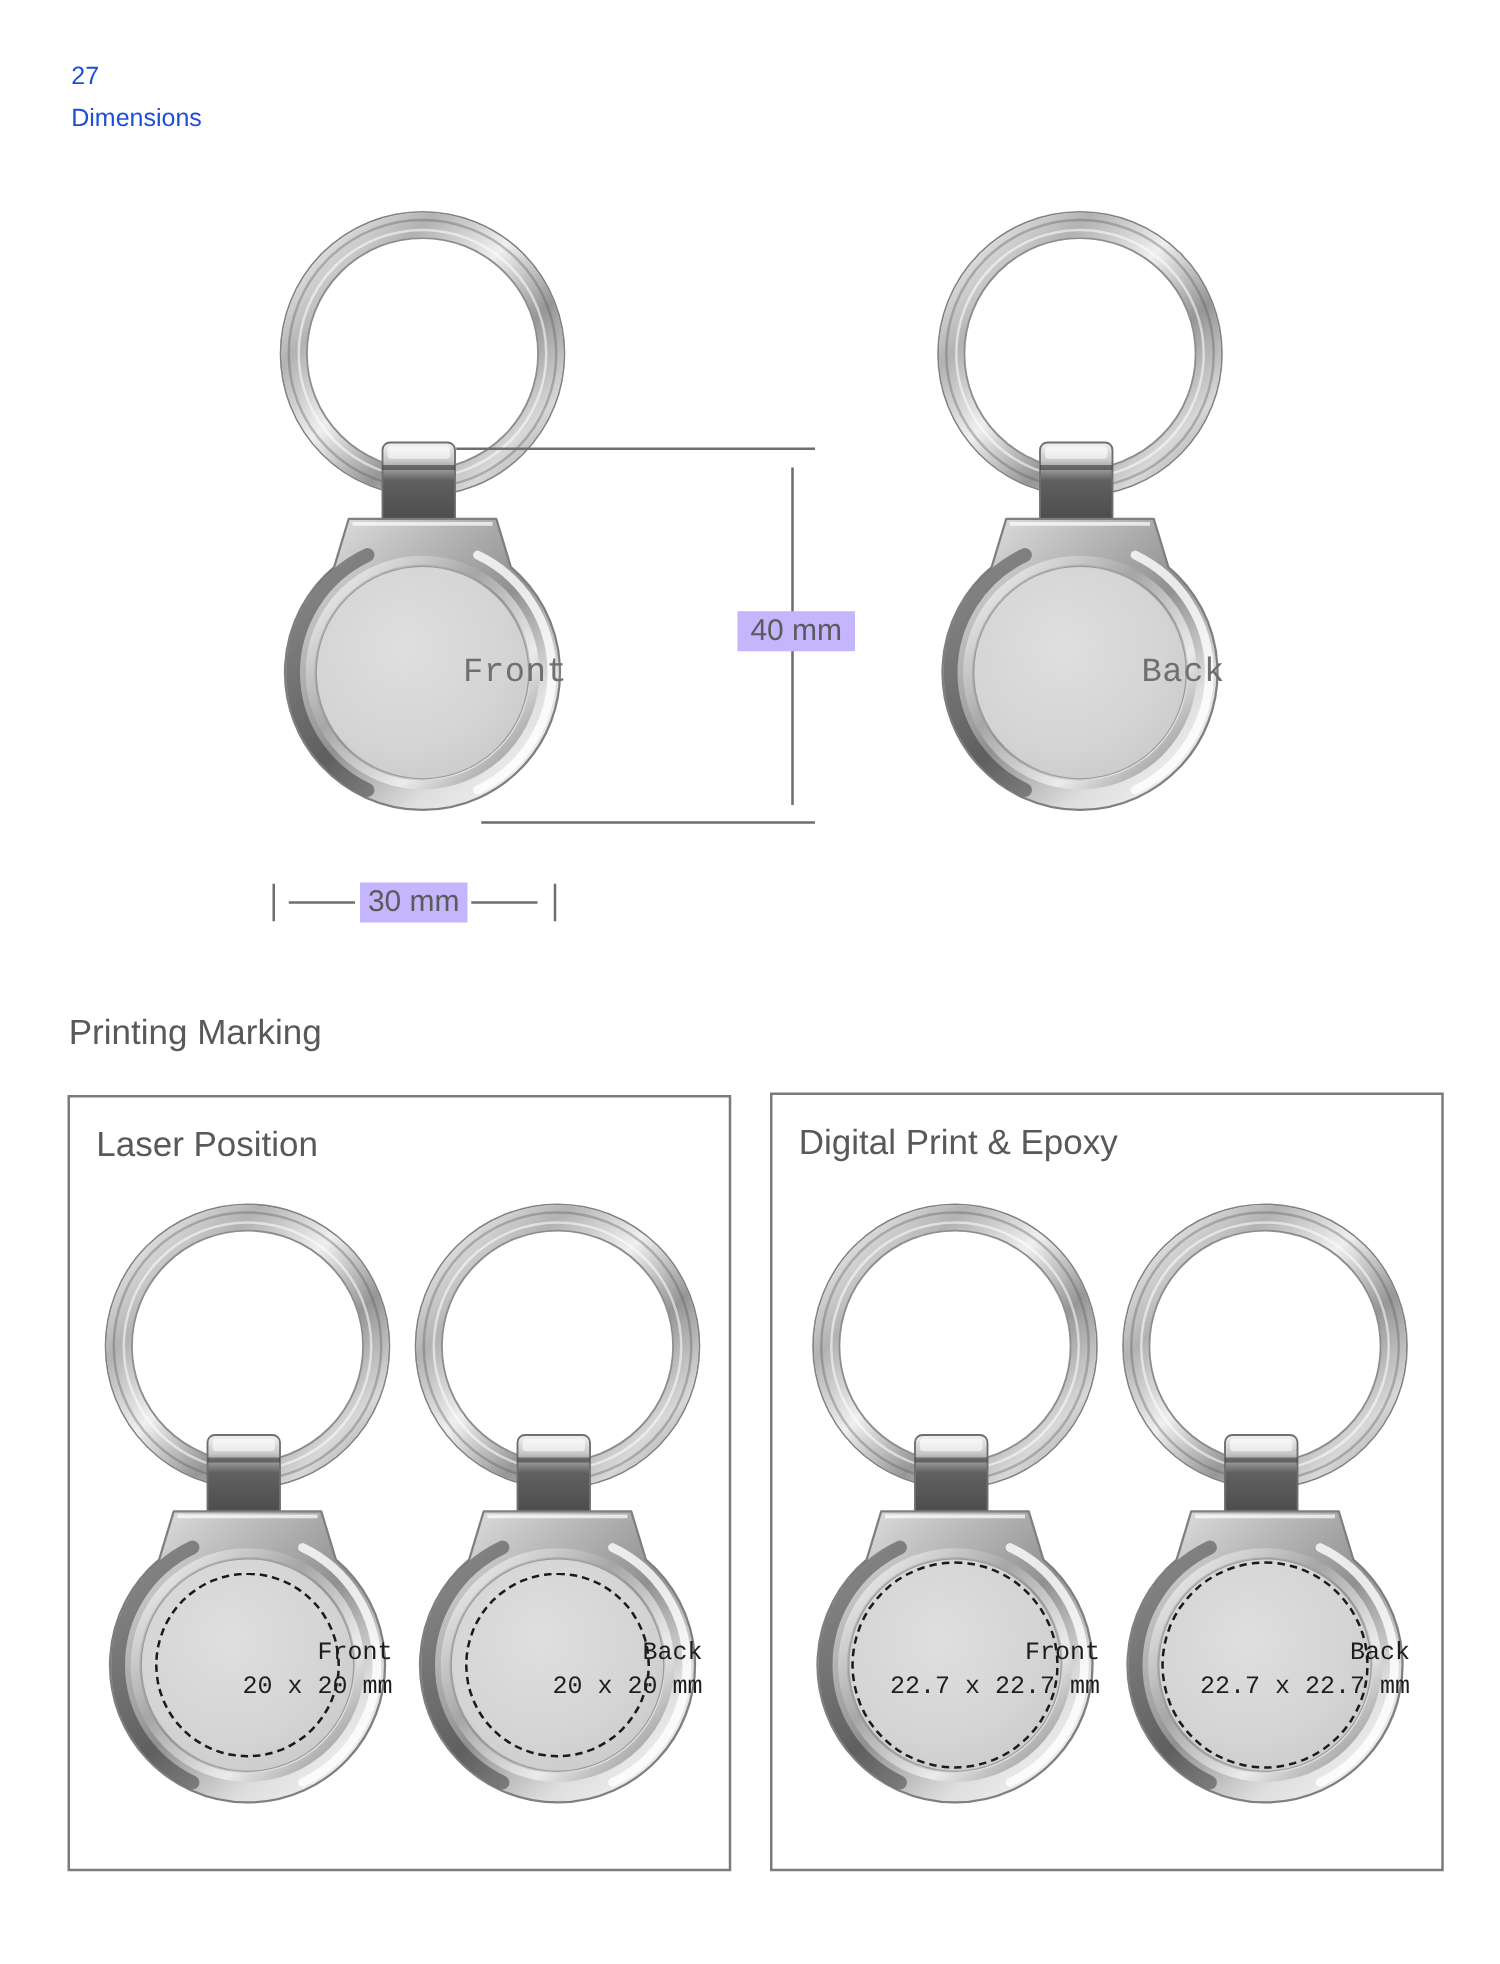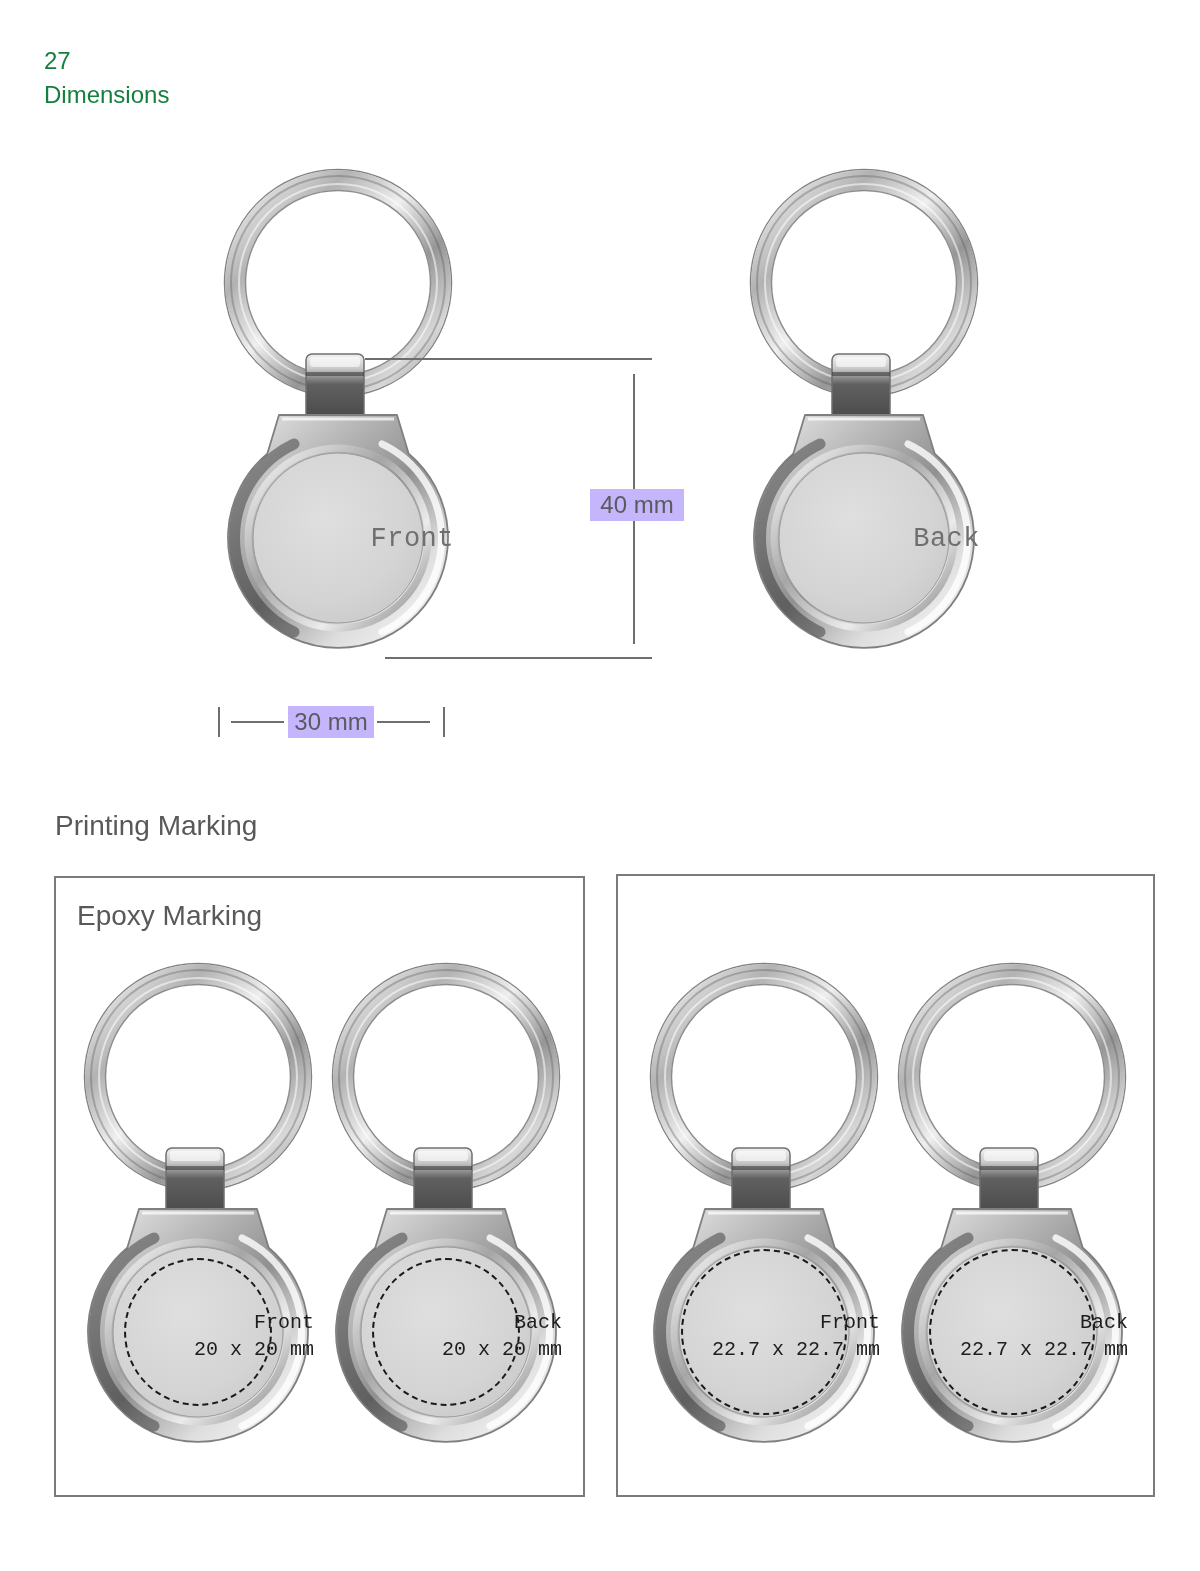--- a/index.html
+++ b/index.html
@@ -1,21 +1,21 @@
 <!DOCTYPE html>
 <html><head>
 <meta charset="utf-8">
 <style>
   html,body{margin:0;padding:0;background:#ffffff;}
   .canvas{
     position:relative;width:1200px;height:1571px;background:#ffffff;
     font-family:"Liberation Sans",sans-serif;overflow:hidden;
   }
   
-  .page-head{position:absolute;left:44px;top:44px;font-size:24px;line-height:34px;color:#15803d;}
+  .page-head{position:absolute;left:57px;top:44px;font-size:20px;line-height:34px;color:#1d4ed8;}
   .section-title{position:absolute;left:55px;top:810px;font-size:28px;color:#58595b;margin:0;font-weight:400;}
   
   .keychain{position:absolute;width:232px;height:494px;}
   .kc-art{position:absolute;left:0;top:0;width:232px;height:494px;display:block;}
   .plate-label{position:absolute;left:0;width:232px;text-align:right;font-family:Liberation Mono, monospace;}
   .plate-label.single{top:358px;font-size:27px;color:#6e6f71;letter-spacing:.5px;}
   .plate-label.double{top:349px;font-size:20px;line-height:27px;color:#1d1d1d;}
   .print-area{position:absolute;border:2.5px dashed #1a1a1a;border-radius:50%;box-sizing:border-box;}
   .print-area.laser{left:42px;top:298px;width:148px;height:148px;}
   .print-area.digital{left:33px;top:289px;width:166px;height:166px;}
@@ -119,21 +119,21 @@
     <div class="dim-line" style="left:218px;top:707px;width:2px;height:30px;"></div>
     <div class="dim-line" style="left:231px;top:721px;width:53px;height:2px;"></div>
     <div class="dim-label" style="left:288px;top:706px;width:86px;">30 mm</div>
     <div class="dim-line" style="left:377px;top:721px;width:53px;height:2px;"></div>
     <div class="dim-line" style="left:443px;top:707px;width:2px;height:30px;"></div>
   </section>
 
   <h2 class="section-title">Printing Marking</h2>
 
   <section class="pbox" style="left:54px;top:876px;width:527px;height:617px;">
-    <h3>Epoxy Marking</h3>
+    <h3>Laser Position</h3>
 
     <div class="keychain" style="left:26px;top:82px;">
       <svg class="kc-art" viewBox="0 0 232 494">
           <use href="#sym-keychain"></use>
         </svg>
       <div class="print-area laser"></div>
       <div class="plate-label double">
         <div>Front</div>
         <div>20 x 20 mm</div>
       </div>
@@ -145,20 +145,21 @@
         </svg>
       <div class="print-area laser"></div>
       <div class="plate-label double">
         <div>Back</div>
         <div>20 x 20 mm</div>
       </div>
     </div>
   </section>
 
   <section class="pbox" style="left:616px;top:874px;width:535px;height:619px;">
+    <h3>Digital Print &amp; Epoxy</h3>
 
     <div class="keychain" style="left:30px;top:84px;">
       <svg class="kc-art" viewBox="0 0 232 494">
           <use href="#sym-keychain"></use>
         </svg>
       <div class="print-area digital"></div>
       <div class="plate-label double">
         <div>Front</div>
         <div>22.7 x 22.7 mm</div>
       </div>

